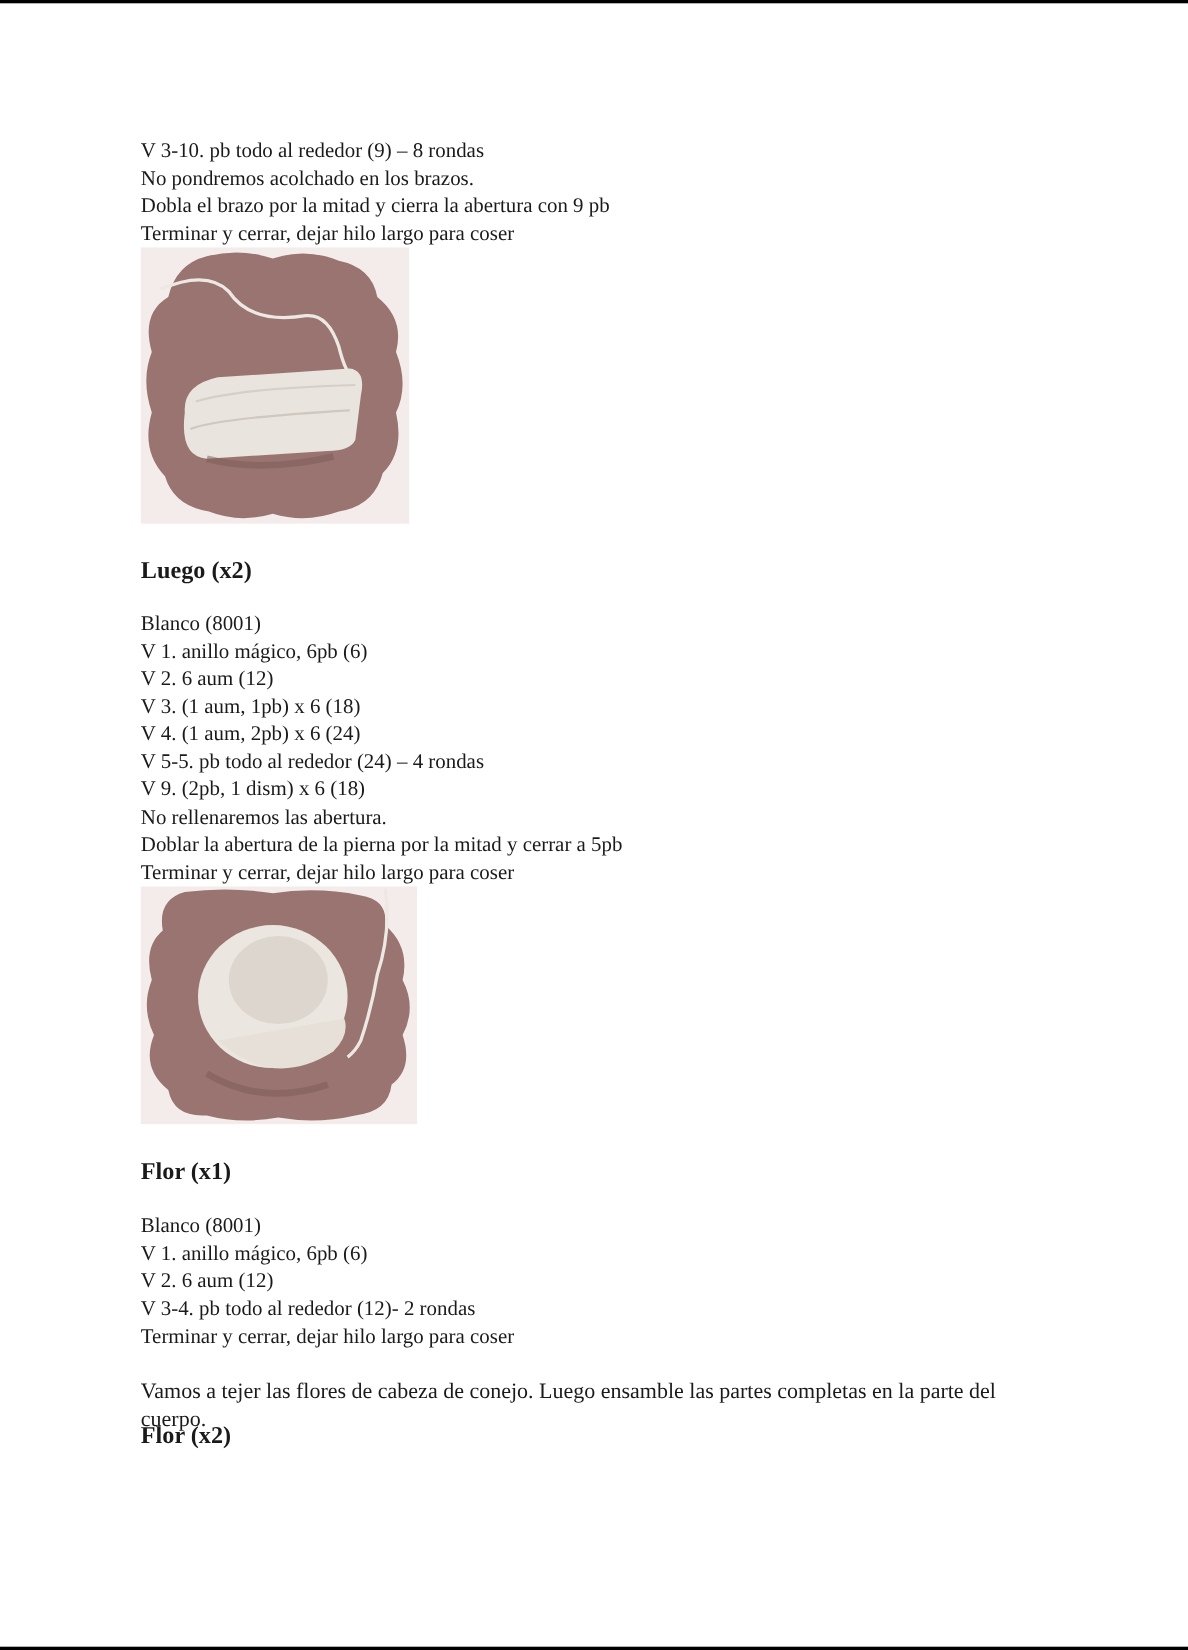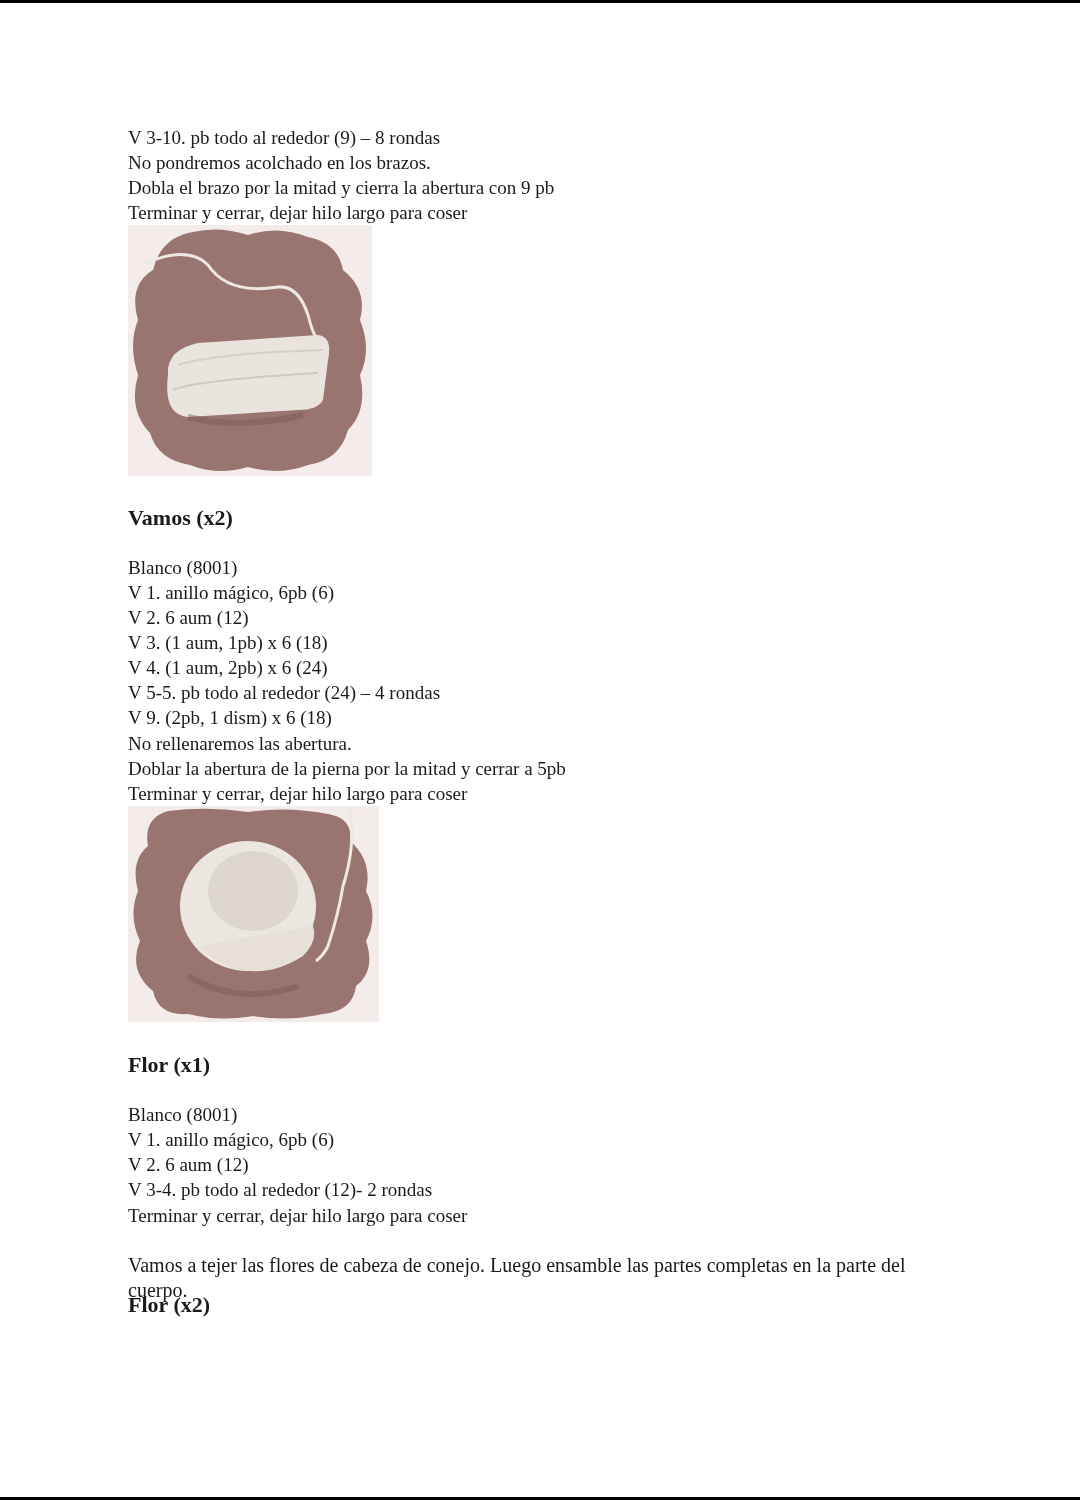--- a/index.html
+++ b/index.html
@@ -28,21 +28,21 @@
     <rect width="244" height="251" fill="#f4ecea"></rect>
     <path d="M60,8 Q90,0 120,10 Q150,0 180,12 Q210,18 215,45 Q240,65 232,95 Q244,125 232,150 Q240,185 220,205 Q212,235 180,240 Q150,251 120,242 Q90,251 62,240 Q30,235 22,208 Q0,185 10,150 Q0,120 10,95 Q0,60 25,45 Q32,15 60,8 Z" fill="#9a7470"></path>
     <path d="M18,38 Q60,20 80,40 Q100,70 150,62 Q170,60 180,90 Q185,110 190,115" stroke="#ede8e3" stroke-width="3" fill="none"></path>
     <path d="M40,150 Q38,125 70,118 L190,110 Q205,112 200,135 L195,175 Q190,185 170,185 L60,192 Q35,190 40,150 Z" fill="#e9e4de"></path>
     <path d="M45,165 Q70,155 190,148" stroke="#cfc8c0" stroke-width="2" fill="none"></path>
     <path d="M50,140 Q90,128 195,125" stroke="#d6cfc8" stroke-width="2" fill="none"></path>
     <path d="M60,192 Q110,205 175,190" stroke="#7a5a56" stroke-width="6" fill="none" opacity="0.5"></path>
   </svg>
 </div>
 
-<div class="heading" style="top:505px">Vamos (x2)</div>
+<div class="heading" style="top:505px">Luego (x2)</div>
 <div class="line" style="top:555px">Blanco (8001)</div>
 <div class="line" style="top:580px">V 1. anillo mágico, 6pb (6)</div>
 <div class="line" style="top:605px">V 2. 6 aum (12)</div>
 <div class="line" style="top:630px">V 3. (1 aum, 1pb) x 6 (18)</div>
 <div class="line" style="top:655px">V 4. (1 aum, 2pb) x 6 (24)</div>
 <div class="line" style="top:680px">V 5-5. pb todo al rededor (24) – 4 rondas</div>
 <div class="line" style="top:705px">V 9. (2pb, 1 dism) x 6 (18)</div>
 <div class="line" style="top:731px">No rellenaremos las abertura.</div>
 <div class="line" style="top:756px">Doblar la abertura de la pierna por la mitad y cerrar a 5pb</div>
 <div class="line" style="top:781px">Terminar y cerrar, dejar hilo largo para coser</div>

